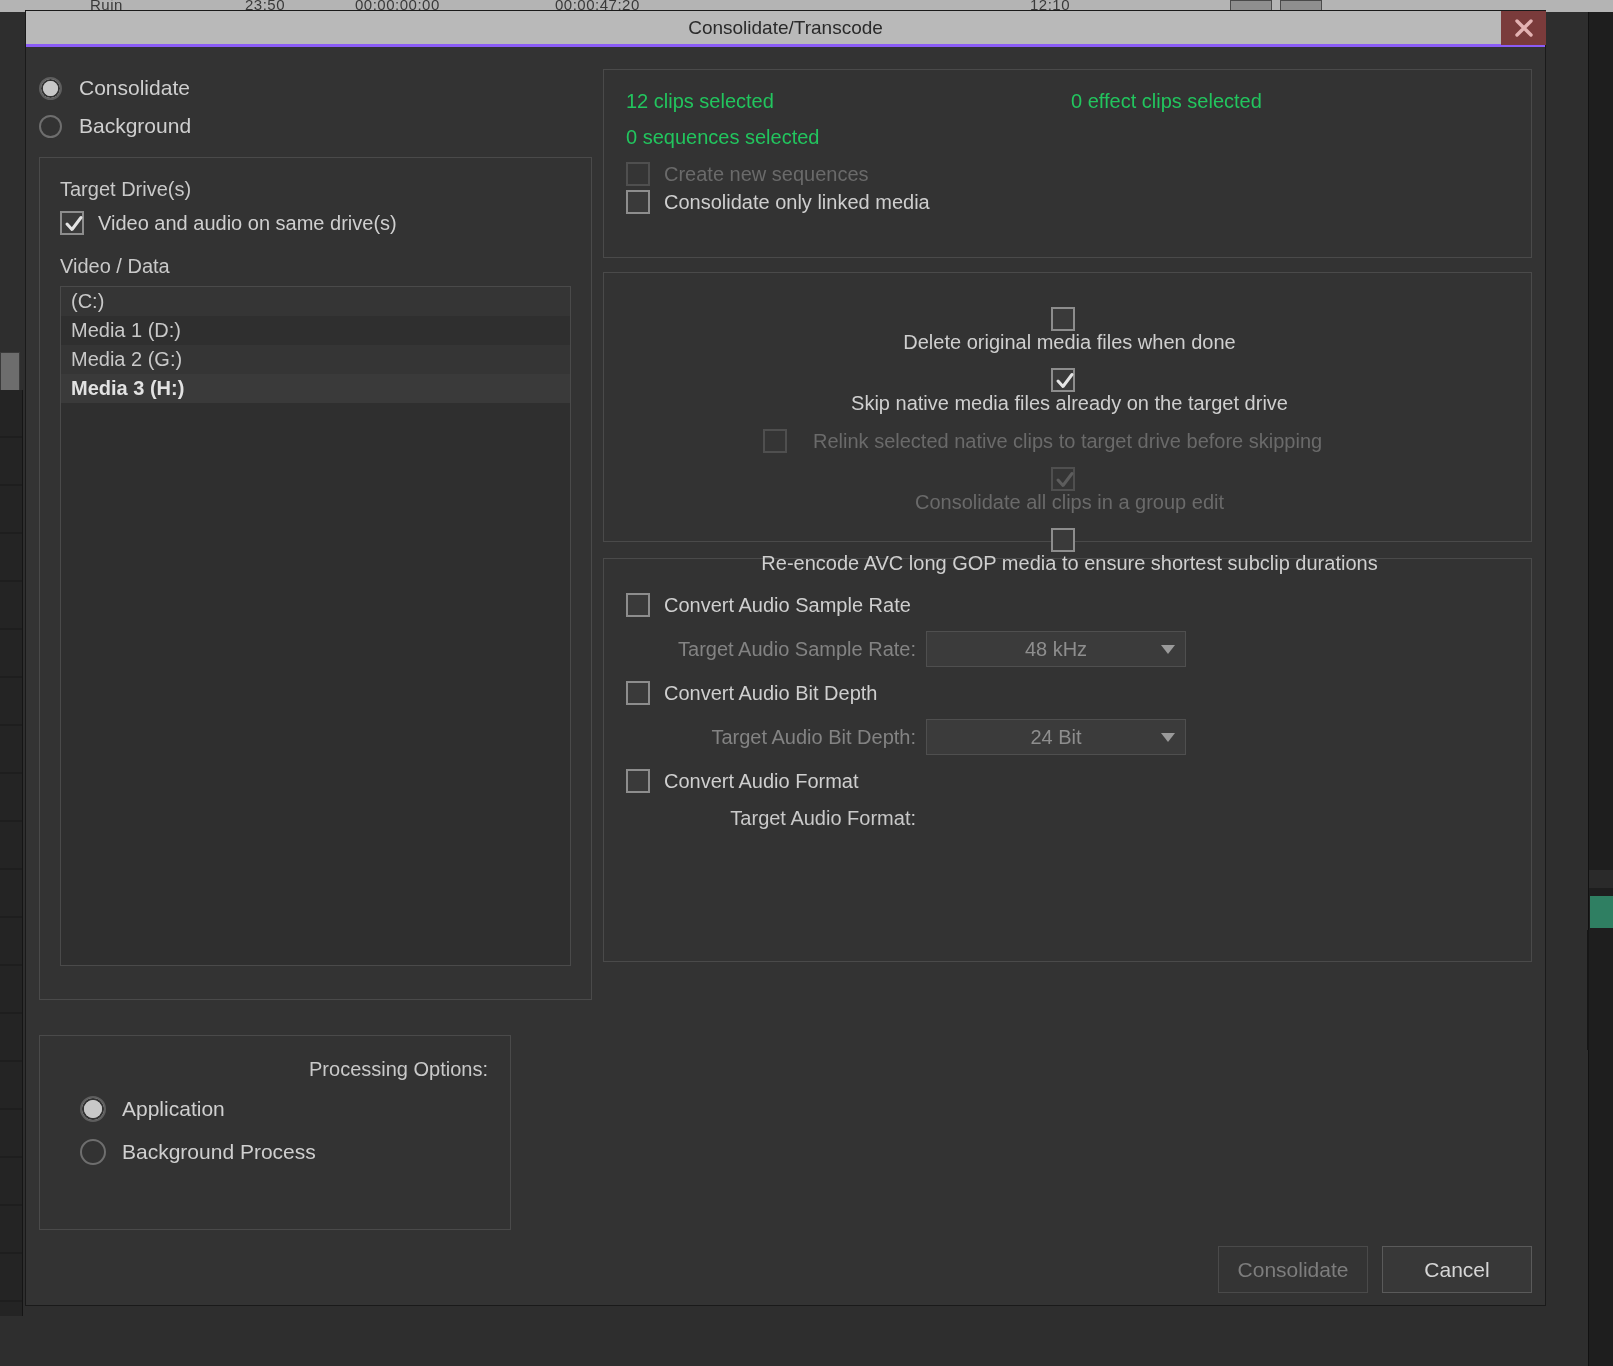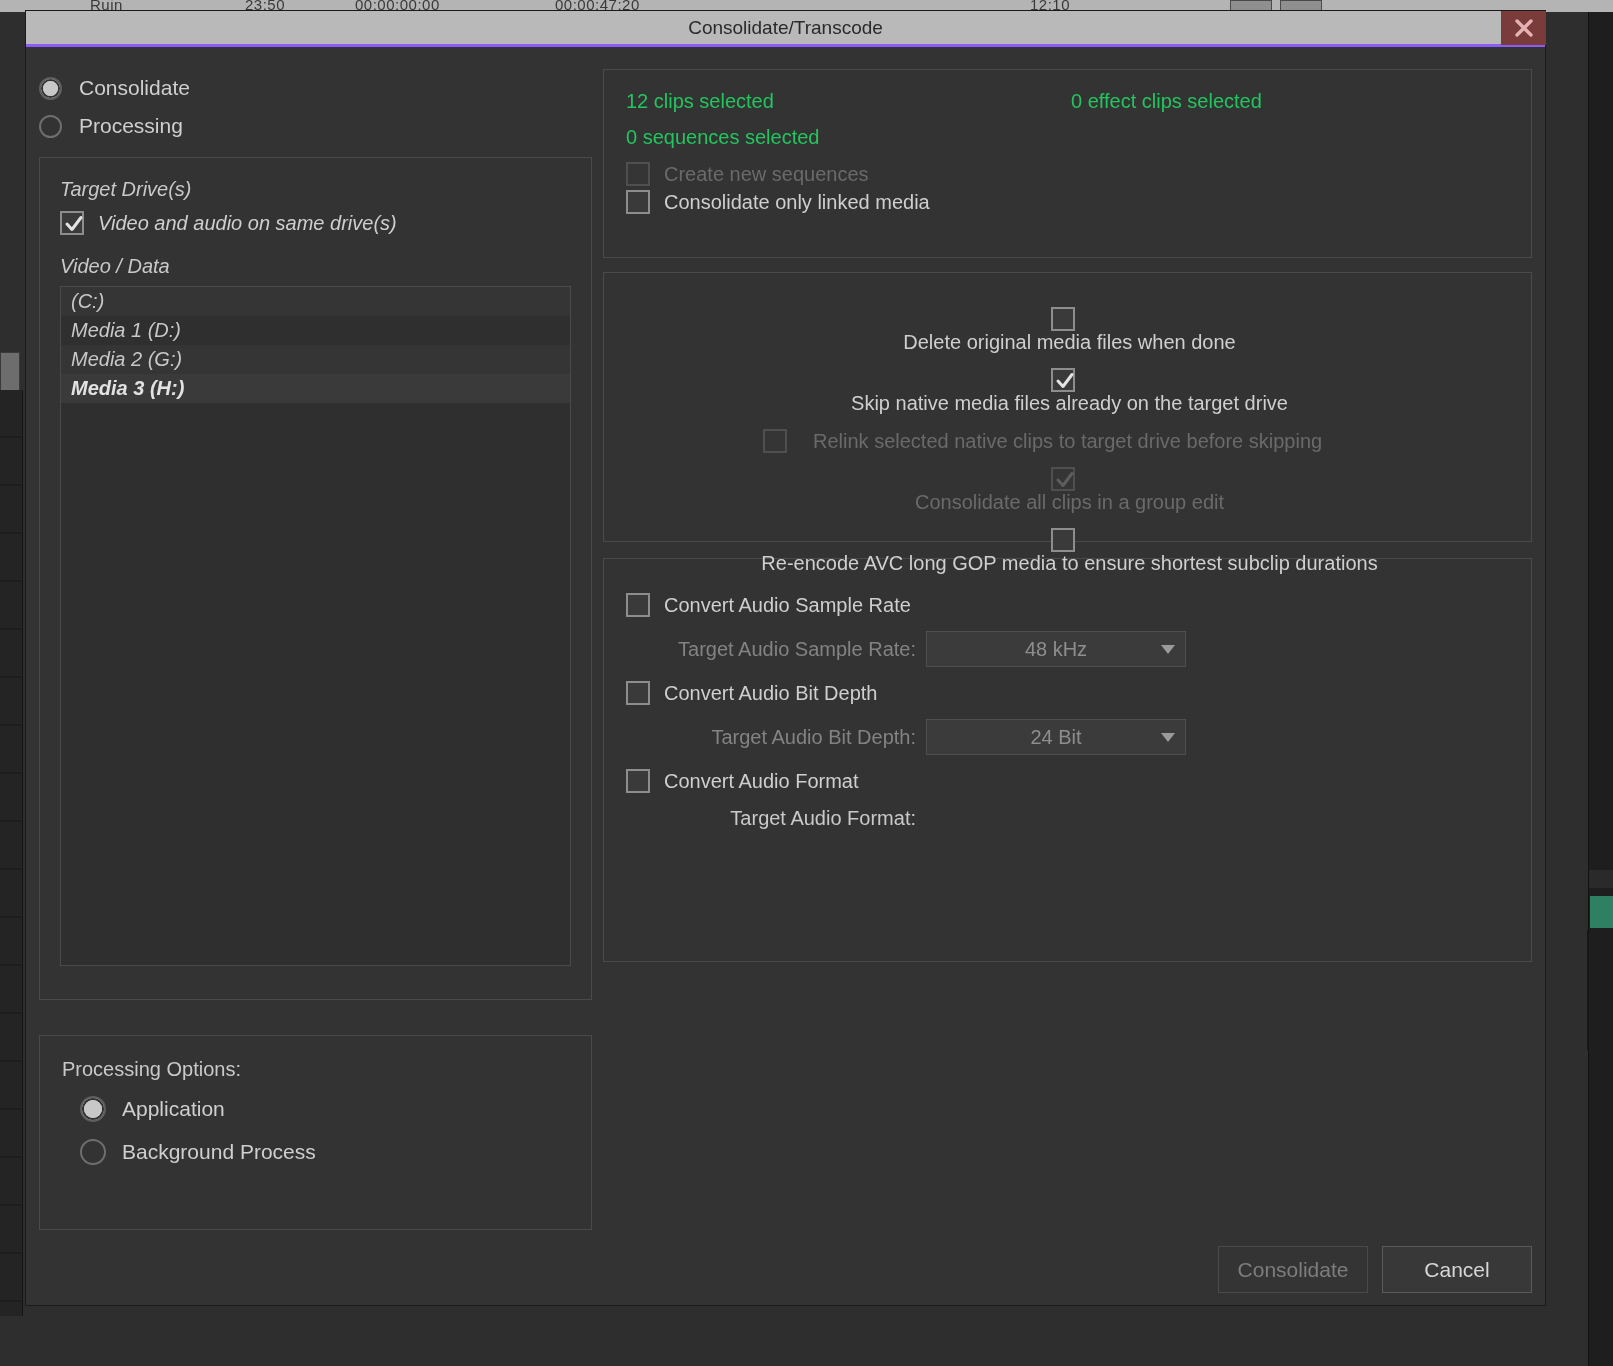--- a/index.html
+++ b/index.html
@@ -171,21 +171,20 @@
   .group-box {
     border: 1px solid #4a4a4a;
     background: #333333;
     box-sizing: border-box;
   }
 
   #target-drives-box {
     margin-top: 12px;
     padding: 20px 20px 22px 20px;
     height: 843px;
-    font-style: italic;
   }
   .section-label {
     color: #c9c9c9;
     font-size: 20px;
     margin-bottom: 10px;
   }
 
   .check-row {
     display: flex;
     align-items: center;
@@ -227,23 +226,24 @@
     font-size: 20px;
     cursor: pointer;
   }
   .drive-item.alt { background: #353535; }
   .drive-item.sel { font-weight: bold; color: #e2e2e2; background: #3a3a3a; }
 
   #processing-box {
     position: absolute;
     left: 0;
     top: 966px;
-    width: 553px;
+    width: 472px;
     height: 195px;
     padding: 22px 22px 0 22px;
+    text-align: right;
   }
   #processing-box .section-label { margin-bottom: 6px; }
   #processing-box .radio-row { padding-left: 18px; height: 43px; }
   #processing-box .radio { width: 26px; height: 26px; margin-right: 16px; }
 
   
   #right-col {
     position: absolute;
     left: 577px;
     top: 22px;
@@ -370,21 +370,21 @@
 
     <div id="left-col">
 
       <div id="mode-radios">
           <div class="radio-row">
             <span class="radio on"></span>
             <span class="radio-label">Consolidate</span>
           </div>
           <div class="radio-row">
             <span class="radio"></span>
-            <span class="radio-label">Processing</span>
+            <span class="radio-label">Background</span>
           </div>
         </div>
 
       <div id="target-drives-box" class="group-box">
         <div class="section-label">Target Drive(s)</div>
 
         <div class="check-row">
           <span class="checkbox">
             <svg width="22" height="22" viewBox="0 0 22 22" aria-hidden="true">
               <path d="M4 11 L9 16.5 L18 4.5" stroke="#e4e4e4" stroke-width="3" fill="none" stroke-linecap="round" stroke-linejoin="round"></path>

